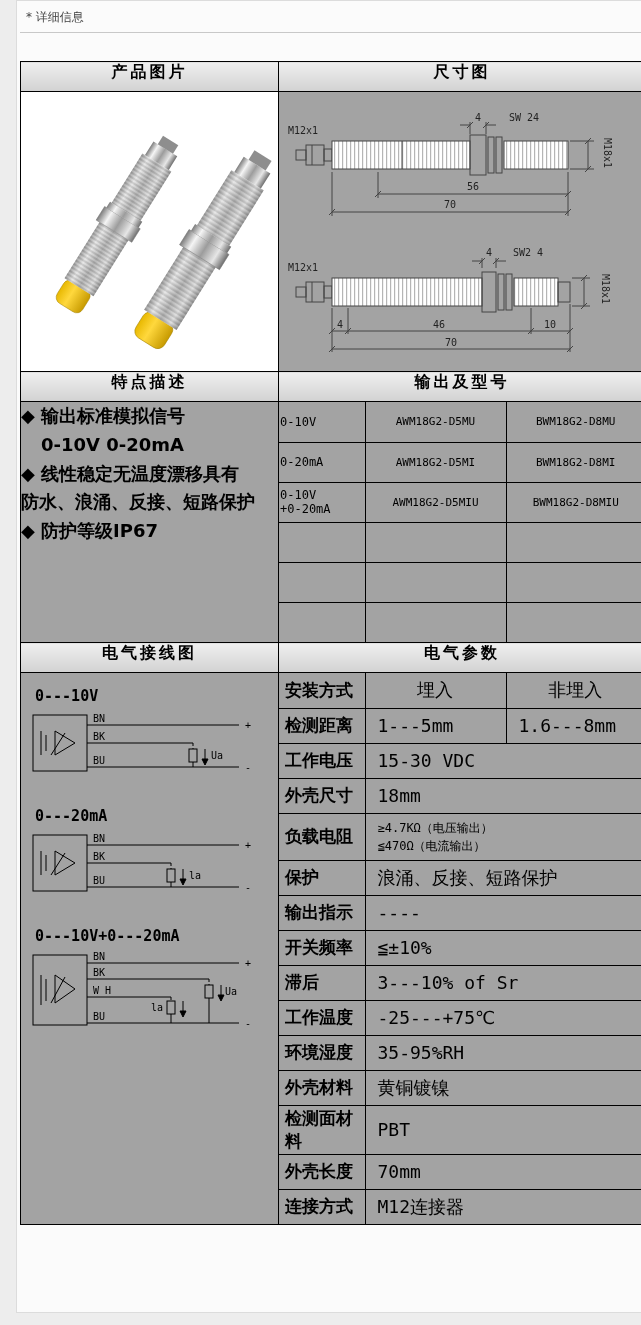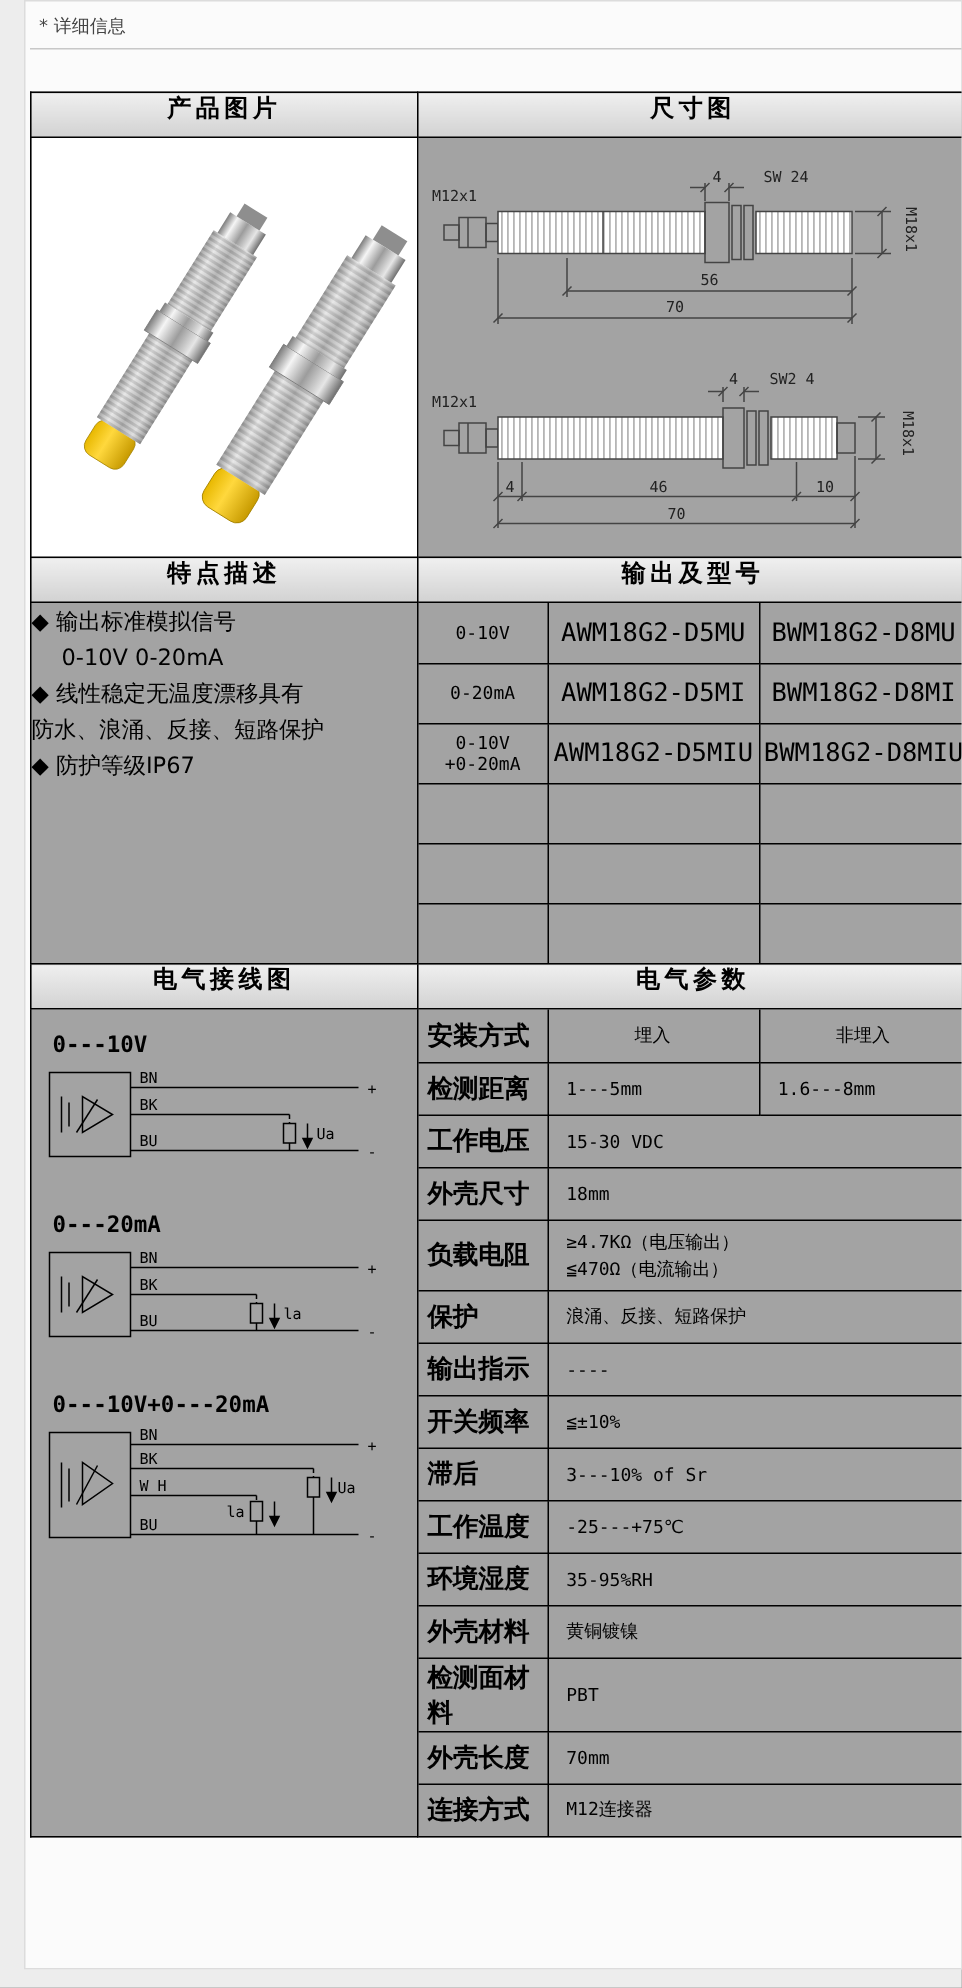--- a/index.html
+++ b/index.html
@@ -6,33 +6,33 @@
   html,body{margin:0;padding:0}
   body{width:641px;height:1325px;background:#ededed;font-family:"DejaVu Sans",sans-serif;color:#000;overflow:hidden}
   .sheet{width:633px;margin:0 16px;background:#fbfbfb;border:1px solid #dcdcdc;height:1313px;padding:6px 3px 0}
   .note{font-size:12px;color:#444;padding:2px 0 6px 6px}
   .rule{border:none;border-top:1px solid #c8c8c8;margin:0}
   table.main{border-collapse:collapse;width:625px;margin:28px auto 0;background:#a3a3a3;table-layout:fixed}
   table.main>tbody>tr>th,table.main>tbody>tr>td{border:1px solid #000;padding:0;vertical-align:top}
   th.sec{height:30px;background:linear-gradient(#efefef,#d2d2d2);font-size:16px;font-weight:bold;text-align:center;letter-spacing:3px;vertical-align:middle}
   td.photo-cell{vertical-align:middle;text-align:center;background:#fff}
   td.dim-cell{vertical-align:top;text-align:center;padding-top:2px}
-  td.features-cell{padding:16px 8px 0 10px;font-size:15px;font-weight:400;line-height:1.6}
+  td.features-cell{padding:16px 8px 0 10px;font-size:18px;font-weight:700;line-height:1.6}
   .feat.indent{padding-left:20px}
   table.inner{border-collapse:collapse;width:100%;table-layout:fixed}
   table.inner td{border-right:1px solid #000;border-bottom:1px solid #000;vertical-align:middle}
   table.inner tr:last-child>td{border-bottom:none}
   table.inner td:last-child{border-right:none}
   .output tr{height:40px}
-  .otype{font-size:12px;font-family:"DejaVu Sans Mono",monospace;text-align:center}
-  .omodel{font-size:17px;font-family:"DejaVu Sans Mono",monospace;text-align:center}
+  .otype{font-size:12px;font-family:"DejaVu Sans Mono",monospace;text-align:left}
+  .omodel{font-size:11px;font-family:"DejaVu Sans Mono",monospace;text-align:center}
   .prow{height:35px}
   .prow.tall{height:47px}
   .plabel{font-size:17px;font-weight:bold;padding-left:6px;font-family:"DejaVu Sans",sans-serif}
-  .pval{font-size:12px;padding-left:12px;font-family:"DejaVu Sans Mono","DejaVu Sans",monospace}
+  .pval{font-size:18px;padding-left:12px;font-family:"DejaVu Sans Mono","DejaVu Sans",monospace}
   .pval.center{text-align:center;padding-left:0}
   .pval.small{font-size:12px;line-height:1.5}
   td.wiring-cell{vertical-align:top}
   .wtitle{font:bold 15px "DejaVu Sans Mono",monospace;margin:14px 0 0 14px}
   .wsvg{display:block;margin:4px 0 0 10px}
   .wline{stroke:#000;fill:none;stroke-width:1}
   .wtext text{font-size:10px;fill:#000;font-family:"DejaVu Sans Mono",monospace}
   .dline{stroke:#444;fill:none;stroke-width:1}
   .dtext{font-size:10px;fill:#222;font-family:"DejaVu Sans Mono",monospace}
   .mid{text-anchor:middle}

